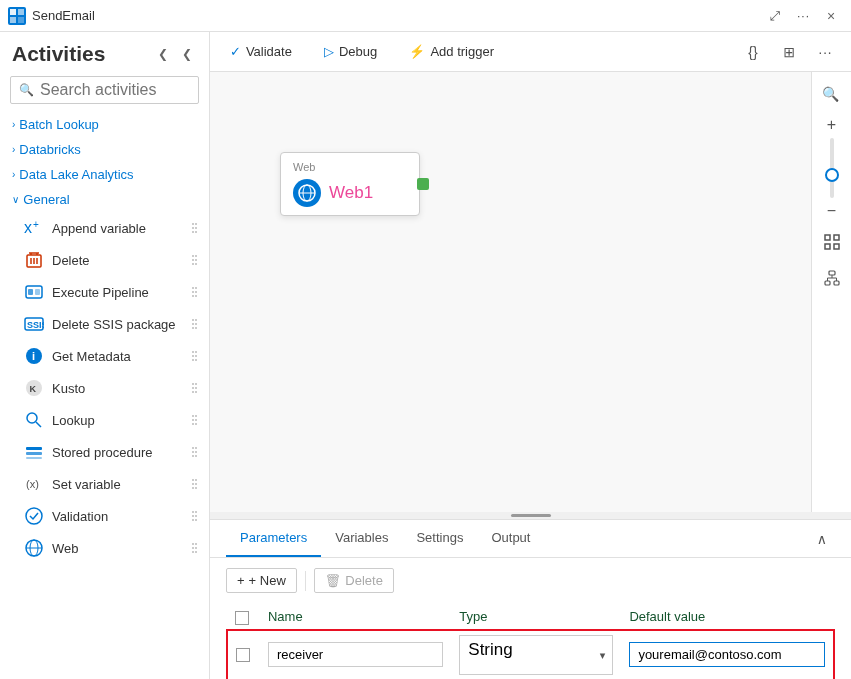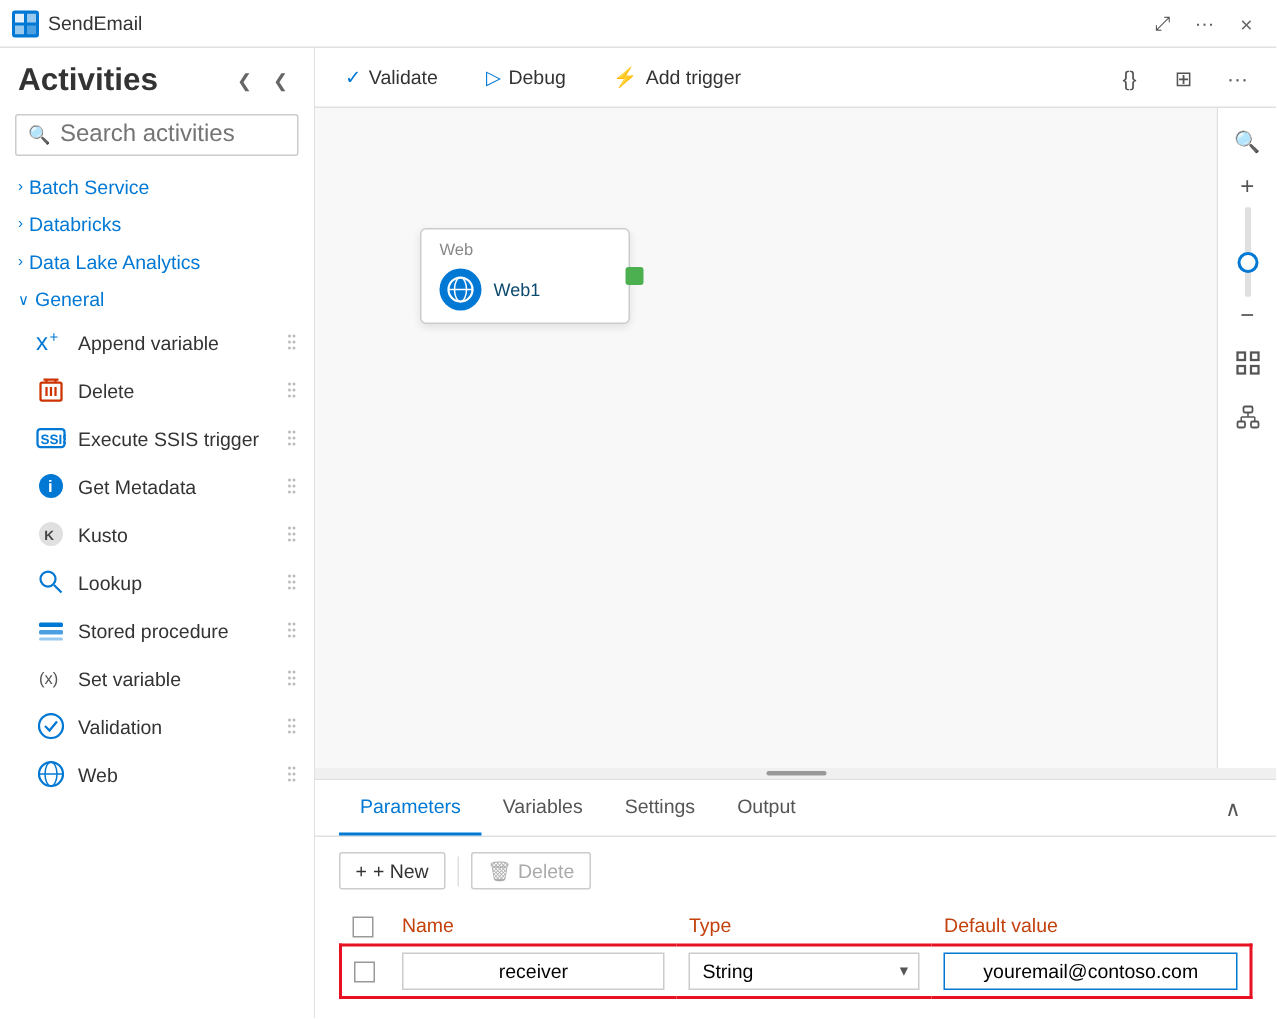--- a/index.html
+++ b/index.html
@@ -59,64 +59,64 @@
     .zoom-plus { font-size: 16px; color: #555; cursor: pointer; }
     .zoom-track { width: 4px; height: 60px; background: #e0e0e0; border-radius: 2px; position: relative; }
     .zoom-thumb { width: 14px; height: 14px; background: #fff; border: 2px solid #0078d4; border-radius: 50%; position: absolute; left: 50%; transform: translateX(-50%); top: 30px; }
     .zoom-minus { font-size: 16px; color: #555; cursor: pointer; }
 
     
     .web-node { position: absolute; top: 80px; left: 70px; background: #fff; border: 1px solid #ccc; border-radius: 4px; padding: 8px 12px; min-width: 140px; box-shadow: 0 2px 6px rgba(0,0,0,0.1); }
     .web-node-type { font-size: 11px; color: #888; margin-bottom: 6px; }
     .web-node-body { display: flex; align-items: center; gap: 8px; }
     .web-node-icon { width: 28px; height: 28px; background: #0078d4; border-radius: 50%; display: flex; align-items: center; justify-content: center; color: white; font-size: 16px; }
-    .web-node-name { font-size: 12px; color: #0c4a6e; font-weight: 500; }
+    .web-node-name { font-size: 17px; color: #ec4899; font-weight: 500; }
     .web-node-connector { position: absolute; right: -10px; top: 50%; transform: translateY(-50%); width: 12px; height: 12px; background: #4caf50; border-radius: 2px; }
 
     
     .bottom-panel { border-top: 1px solid #e0e0e0; background: #fff; flex-shrink: 0; height: 160px; display: flex; flex-direction: column; }
     .bottom-panel-header { display: flex; align-items: center; border-bottom: 1px solid #e0e0e0; padding: 0 16px; flex-shrink: 0; }
     .panel-tab { padding: 10px 14px; cursor: pointer; font-size: 13px; color: #555; border-bottom: 2px solid transparent; }
     .panel-tab.active { color: #0078d4; border-bottom: 2px solid #0078d4; font-weight: 500; }
     .panel-collapse { margin-left: auto; cursor: pointer; color: #555; font-size: 14px; padding: 8px; }
 
     .panel-body { padding: 10px 16px; flex: 1; overflow-y: auto; }
 
     
     .params-toolbar { display: flex; align-items: center; gap: 8px; margin-bottom: 12px; }
     .params-btn { display: flex; align-items: center; gap: 4px; padding: 4px 10px; border: 1px solid #ccc; background: #fff; cursor: pointer; font-size: 13px; color: #333; border-radius: 2px; }
     .params-btn.disabled { color: #aaa; cursor: default; }
     .params-btn .btn-icon { font-size: 13px; }
     .params-divider { width: 1px; height: 20px; background: #e0e0e0; }
 
     
     .params-table { width: 100%; border-collapse: collapse; }
-    .params-table th { text-align: left; padding: 4px 8px; font-size: 13px; color: #c2410c; font-weight: 500; border-bottom: 1px solid #e0e0e0; }
+    .params-table th { text-align: left; padding: 4px 8px; font-size: 13px; color: #14532d; font-weight: 500; border-bottom: 1px solid #e0e0e0; }
     .params-table td { padding: 4px 8px; vertical-align: middle; }
     .checkbox-cell { width: 24px; }
     .name-cell { width: 180px; }
     .type-cell { width: 160px; }
     .value-cell { width: 200px; }
 
     
     .cb { width: 14px; height: 14px; border: 1px solid #999; display: inline-block; vertical-align: middle; cursor: pointer; }
 
     
-    .param-input { width: 100%; padding: 4px 8px; border: 1px solid #ccc; font-size: 13px; outline: none; text-align: center; }
+    .param-input { width: 100%; padding: 4px 8px; border: 1px solid #ccc; font-size: 13px; outline: none; }
 
     
     .highlighted-row td { border-top: 2px solid #e81123; border-bottom: 2px solid #e81123; }
     .highlighted-row td:first-child { border-left: 2px solid #e81123; }
     .highlighted-row td:last-child { border-right: 2px solid #e81123; }
     .value-input-highlighted { border: 1px solid #0078d4 !important; background: #fff; }
 
     
     .select-wrapper { position: relative; }
     .select-wrapper::after { content: '▾'; position: absolute; right: 8px; top: 50%; transform: translateY(-50%); pointer-events: none; color: #555; font-size: 11px; }
-    .select-wrapper select { width: 100%; appearance: none; padding: 4px 24px 4px 8px; border: 1px solid #ccc; font-size: 13px; background: #fff; cursor: pointer; outline: none; }
+    .select-wrapper select { width: 100%; appearance: none; padding: 4px 24px 15px 8px; border: 1px solid #ccc; font-size: 17px; background: #fff; cursor: pointer; outline: none; }
 
     
     .drag-dots { display: flex; gap: 1px; }
     .dot-col { display: flex; flex-direction: column; gap: 2px; }
     .dot { width: 2px; height: 2px; background: #bbb; border-radius: 50%; }
 
     
     .separator-handle { display: flex; justify-content: center; padding: 2px; background: #f0f0f0; cursor: ns-resize; }
     .separator-line { width: 40px; height: 3px; background: #999; border-radius: 2px; }
   </style>
@@ -152,21 +152,21 @@
     </div>
 
     <div class="search-box">
       <span class="search-icon">🔍</span>
       <input type="text" placeholder="Search activities" style="">
     </div>
 
     <div class="activity-group">
       <div class="activity-group-header">
         <span class="chevron">›</span>
-        <span>Batch Service</span>
+        <span>Batch Lookup</span>
       </div>
     </div>
 
     <div class="activity-group">
       <div class="activity-group-header">
         <span class="chevron">›</span>
         <span>Databricks</span>
       </div>
     </div>
 
@@ -225,29 +225,51 @@
               <div class="dot"></div>
             </div>
           <div class="dot-col">
               <div class="dot"></div>
               <div class="dot"></div>
               <div class="dot"></div>
             </div>
         </div>
       </div>
 
+      <div class="activity-item">
+        <div class="act-icon">
+          <svg width="18" height="18" viewBox="0 0 18 18">
+              <rect x="1" y="3" width="16" height="12" rx="2" fill="none" stroke="#0078d4" stroke-width="1.5"></rect>
+              <rect x="3" y="6" width="5" height="6" rx="1" fill="#0078d4" opacity="0.7"></rect>
+              <rect x="10" y="6" width="5" height="6" rx="1" fill="#0078d4" opacity="0.4"></rect>
+            </svg>
+        </div>
+        <span class="activity-item-label">Execute Pipeline</span>
+        <div class="drag-dots">
+          <div class="dot-col">
+              <div class="dot"></div>
+              <div class="dot"></div>
+              <div class="dot"></div>
+            </div>
+          <div class="dot-col">
+              <div class="dot"></div>
+              <div class="dot"></div>
+              <div class="dot"></div>
+            </div>
+        </div>
+      </div>
 
       <div class="activity-item">
         <div class="act-icon">
           <svg width="20" height="20" viewBox="0 0 20 20">
               <rect x="1" y="4" width="18" height="12" rx="2" fill="none" stroke="#0078d4" stroke-width="1.5"></rect>
               <text x="3" y="14" font-size="9" fill="#0078d4" font-weight="bold">SSIS</text>
             </svg>
         </div>
-        <span class="activity-item-label">Execute SSIS trigger</span>
+        <span class="activity-item-label">Delete SSIS package</span>
         <div class="drag-dots">
           <div class="dot-col">
               <div class="dot"></div>
               <div class="dot"></div>
               <div class="dot"></div>
             </div>
           <div class="dot-col">
               <div class="dot"></div>
               <div class="dot"></div>
               <div class="dot"></div>

